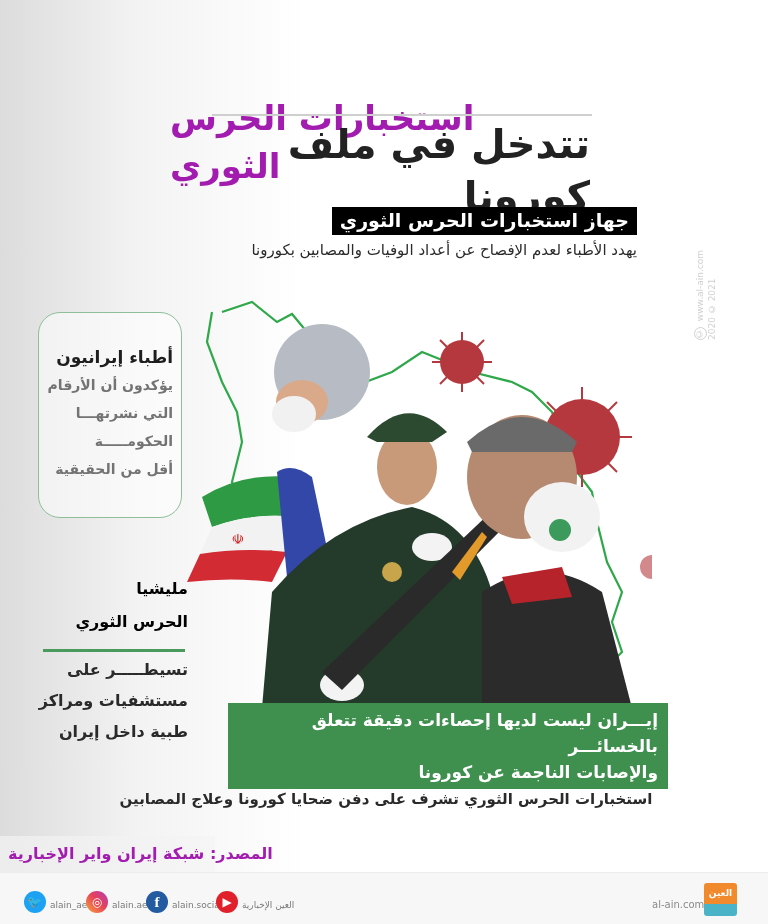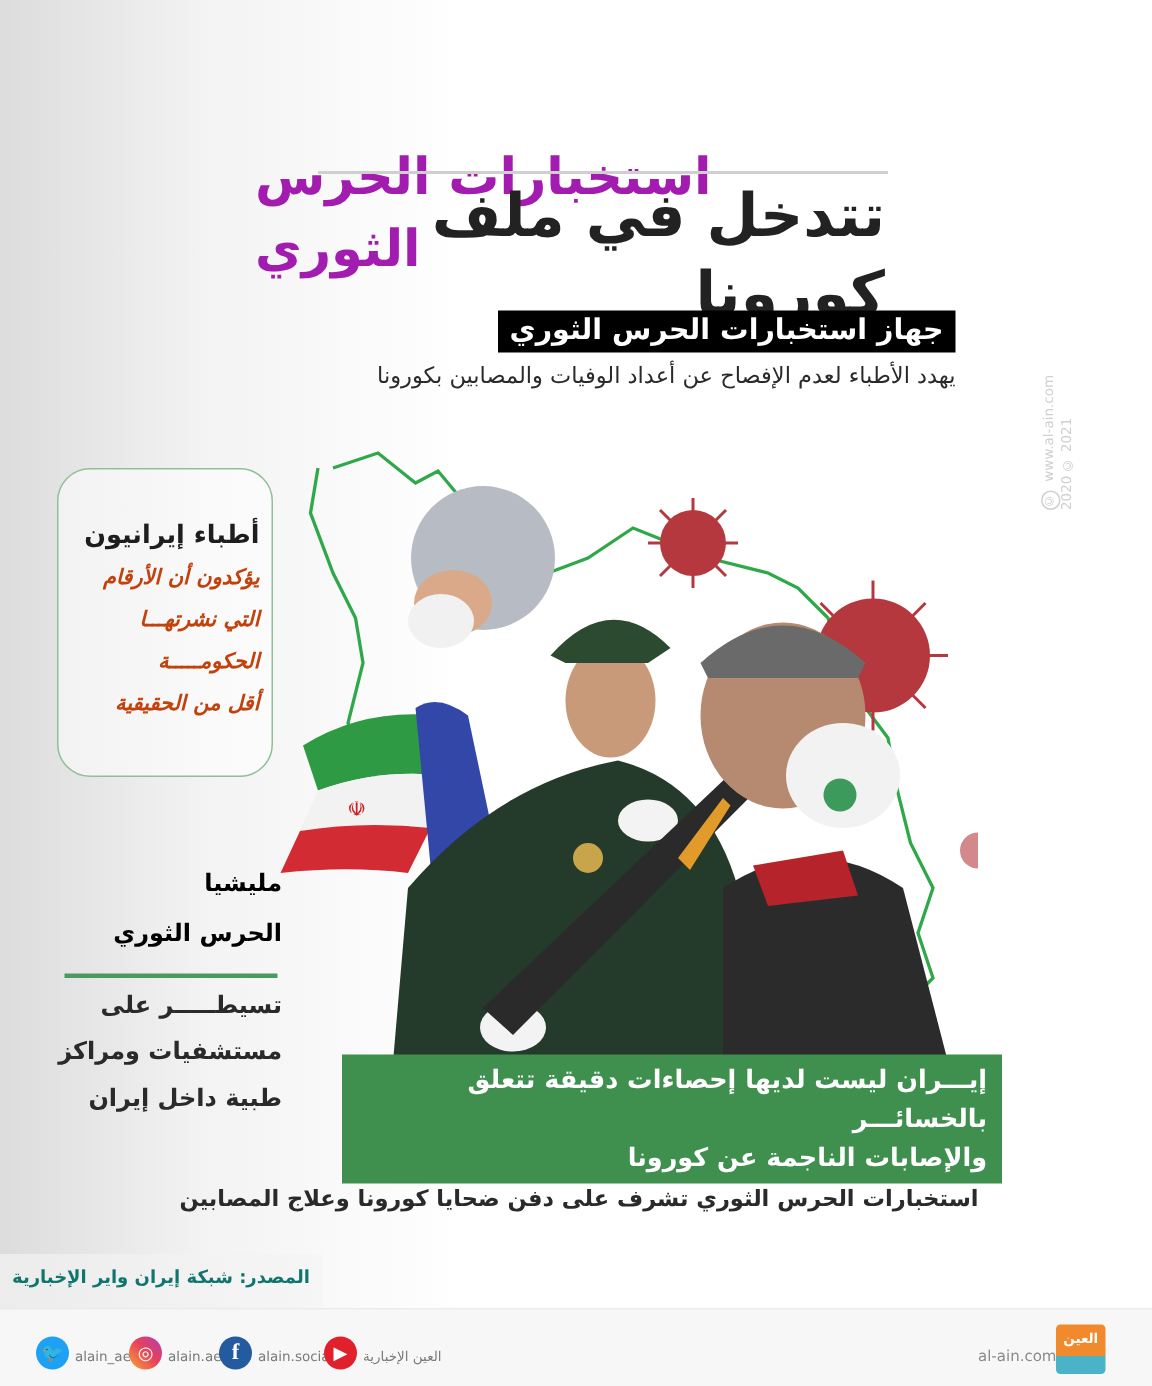--- a/index.html
+++ b/index.html
@@ -47,21 +47,21 @@
     border-radius: 50%; font-size: 8px; text-align: center; line-height: 10px; margin-bottom: 3px;
   }
 
   
   .doc-card {
     top: 312px; left: 38px; width: 144px; height: 206px;
     border: 1.5px solid #8fbf98; border-radius: 22px; background: rgba(255,255,255,0.55);
     padding: 30px 8px 8px 8px; text-align: right;
   }
   .doc-card .hd { font-size: 17px; font-weight: bold; color: #1e1e1e; line-height: 28px; }
-  .doc-card .ln { font-size: 14px; color: #c2410c; line-height: 28px; font-weight: bold; font-style: italic; }
+  .doc-card .ln { font-size: 14px; color: #737373; line-height: 28px; font-weight: bold; }
 
   
   .mil-title {
     top: 572px; left: 38px; width: 150px; text-align: right;
     font-size: 16px; font-weight: bold; color: #000000; line-height: 33px;
   }
   .mil-rule { top: 649px; left: 43px; width: 142px; height: 3px; background: #4a9a5e; }
   .mil-text {
     top: 654px; left: 38px; width: 150px; text-align: right;
     font-size: 16px; color: #2a2a2a; line-height: 31px; font-weight: bold;
@@ -81,21 +81,21 @@
     top: 787px; right: 82px; width: 600px; text-align: center;
     font-size: 15px; color: #2a2a2a; line-height: 24px; font-weight: bold;
   }
 
   
   .source-bar {
     top: 836px; left: 0; width: 215px; height: 36px;
     background: linear-gradient(to right, #ececec, #f6f6f6);
   }
   .source {
-    top: 844px; left: 8px; font-size: 12px; color: #0f766e; font-weight: bold;
+    top: 844px; left: 8px; font-size: 16px; color: #a21caf; font-weight: bold;
     white-space: nowrap;
   }
 
   
   .footer {
     top: 872px; left: 0; width: 768px; height: 52px; background: #f7f7f7;
     border-top: 1px solid #ececec; direction: ltr;
   }
   .social { position: absolute; top: 18px; display: flex; align-items: center; gap: 4px; }
   .social .ic {

